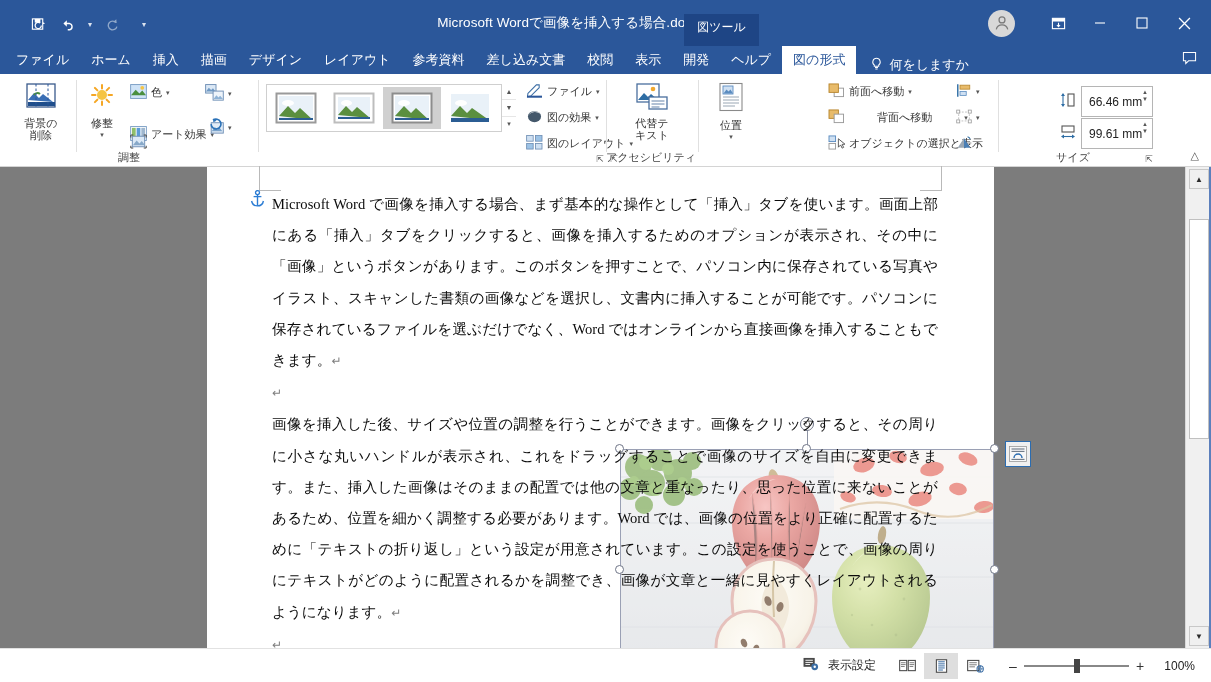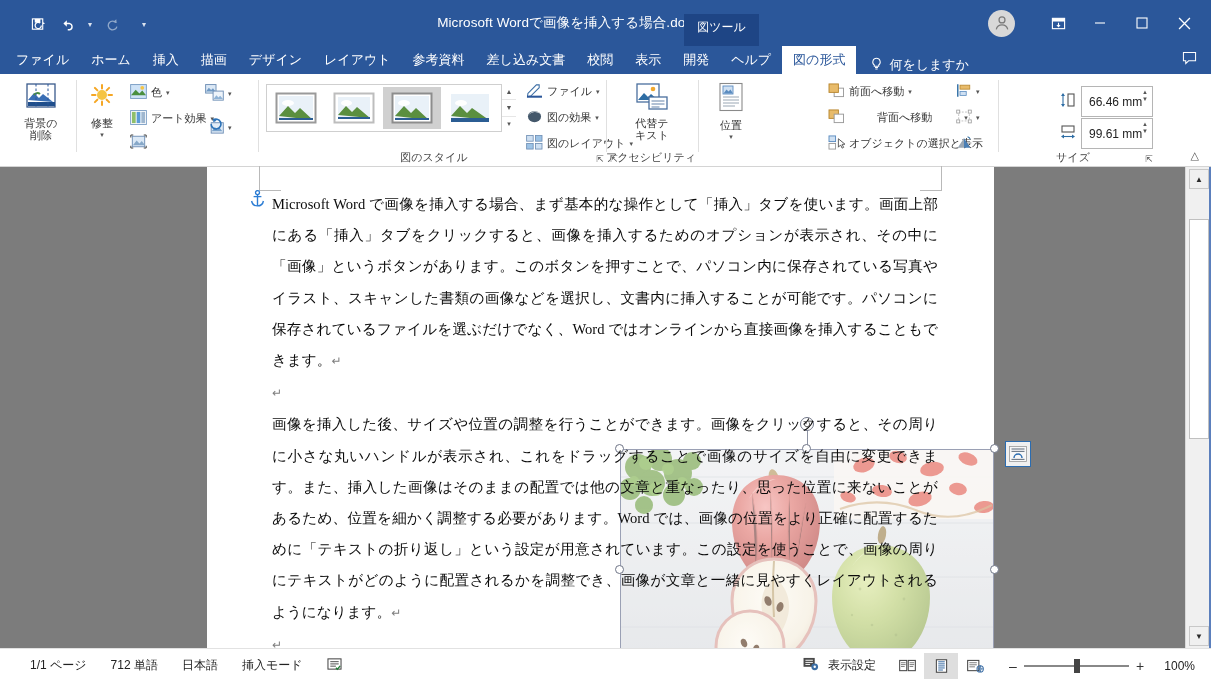--- a/index.html
+++ b/index.html
@@ -330,21 +330,21 @@
           <svg width="17" height="15" viewBox="0 0 18 16">
               <rect x="0.6" y="0.6" width="16.8" height="14.8" fill="#cfe3f7" stroke="#7a9ec4" stroke-width="1"></rect>
               <path d="M1 12 l5 -6 l4 4 l3 -3 l4 5 z" fill="#4a8f3f"></path>
               <circle cx="13" cy="4" r="2" fill="#f5c444"></circle>
             </svg>
         </span>
         <span>色</span>
         <span class="caret">▾</span>
       </div>
 
-      <div class="smrow" style="left:130px; top:36px;text-align:center;">
+      <div class="smrow" style="left:130px; top:52px;text-align:center;">
         <span>
           <svg width="17" height="15" viewBox="0 0 18 16">
               <rect x="0.6" y="0.6" width="16.8" height="14.8" fill="#ffffff" stroke="#7a9ec4" stroke-width="1"></rect>
               <rect x="2" y="2" width="4" height="12" fill="#8fbf6a"></rect>
               <rect x="7" y="2" width="4" height="12" fill="#5b9bd5"></rect>
               <rect x="12" y="2" width="4" height="12" fill="#9fb7cf"></rect>
             </svg>
         </span>
         <span>アート効果</span>
         <span class="caret">▾</span>
@@ -382,20 +382,21 @@
           <svg width="19" height="17" viewBox="0 0 20 18">
               <rect x="6.5" y="5" width="12.8" height="11" fill="#e3edf7" stroke="#6f8fb5" stroke-width="1"></rect>
               <path d="M7 14 l3.4 -4.4 l2.5 2.5 l2.2 -2.2 l3.2 4.1 z" fill="#7aa3cc"></path>
               <path d="M6.4 6.5 a5.2 5.2 0 1 0 2 -4.2" fill="none" stroke="#2b72b8" stroke-width="1.7"></path>
               <path d="M8.8 0.4 l-0.1 4 l3.6 -1.5 z" fill="#2b72b8"></path>
             </svg>
         </span>
         <span class="caret">▾</span>
       </div>
 
+      <div class="grp-title">調整</div>
     </div>
 
     <div class="grp" style="left:258px; width:352px;">
       <div class="grp-sep" style="left:0px;"></div>
 
       <div class="stylebox" style="left:8px; top:10px; width:250px; height:48px;">
         <div class="thumb">
           <svg width="42" height="32" viewBox="0 0 42 32">
               <rect x="1.5" y="1.5" width="39" height="29" fill="#fff" stroke="#9a9a9a" stroke-width="2"></rect>
               <rect x="4" y="4" width="34" height="24" fill="#e9f1f8"></rect>
@@ -463,21 +464,20 @@
               <rect x="0.6" y="0.6" width="7" height="6" fill="#cfe0f2" stroke="#6f8fb5" stroke-width="0.9"></rect>
               <rect x="10" y="0.6" width="7" height="6" fill="#9dc3e6" stroke="#6f8fb5" stroke-width="0.9"></rect>
               <rect x="0.6" y="9" width="7" height="6" fill="#9dc3e6" stroke="#6f8fb5" stroke-width="0.9"></rect>
               <rect x="10" y="9" width="7" height="6" fill="#cfe0f2" stroke="#6f8fb5" stroke-width="0.9"></rect>
             </svg>
         </span>
         <span>図のレイアウト</span>
         <span class="caret">▾</span>
       </div>
 
-      <div class="grp-title">図のスタイル</div>
       <div class="dlg" style="right:4px; bottom:2px;">⇱</div>
     </div>
 
     <div class="grp" style="left:606px; width:88px;">
       <div class="grp-sep" style="left:0px;"></div>
       <div class="bigbtn" style="left:20px; top:8px; width:52px;">
         <span class="gl">
           <svg width="34" height="30" viewBox="0 0 34 30">
             <rect x="2" y="2" width="22" height="18" fill="#ffffff" stroke="#4a6f9e" stroke-width="1.3"></rect>
             <path d="M3 18 l6 -7 l4 4 l3 -3 l7 6 z" fill="#2e6da4"></path>
@@ -806,37 +806,20 @@
   </div>
 
   <div class="vscroll">
     <div class="vs-btn" style="top:2px;">▲</div>
     <div class="vs-thumb"></div>
     <div class="vs-btn" style="bottom:2px;">▼</div>
     <div class="vs-track-blue"></div>
   </div>
 
   <div class="statusbar">
-    <div class="sb-left">
-      <span class="sb-item">1/1 ページ</span>
-      <span class="sb-item">712 単語</span>
-      <span class="sb-item">日本語</span>
-      <span class="sb-item">挿入モード</span>
-      <span class="sb-item">
-        <svg width="15" height="14" viewBox="0 0 16 15">
-            <rect x="1" y="2" width="14" height="11" fill="none" stroke="#444" stroke-width="1.1"></rect>
-            <g stroke="#444" stroke-width="1">
-              <path d="M3.5 5 h9"></path>
-              <path d="M3.5 7.4 h9"></path>
-              <path d="M3.5 9.8 h6"></path>
-            </g>
-            <path d="M9.5 11.5 l1.6 1.6 l3 -3.6" fill="none" stroke="#1f7a33" stroke-width="1.4"></path>
-          </svg>
-      </span>
-    </div>
 
     <div class="sb-right">
       <span class="sb-disp">
         <span>
           <svg width="16" height="14" viewBox="0 0 17 15">
               <rect x="0.5" y="1" width="12" height="9.5" fill="#4a4a4a"></rect>
               <g stroke="#ffffff" stroke-width="1">
                 <path d="M2.5 3.5 h8"></path>
                 <path d="M2.5 5.8 h8"></path>
                 <path d="M2.5 8 h5"></path>

